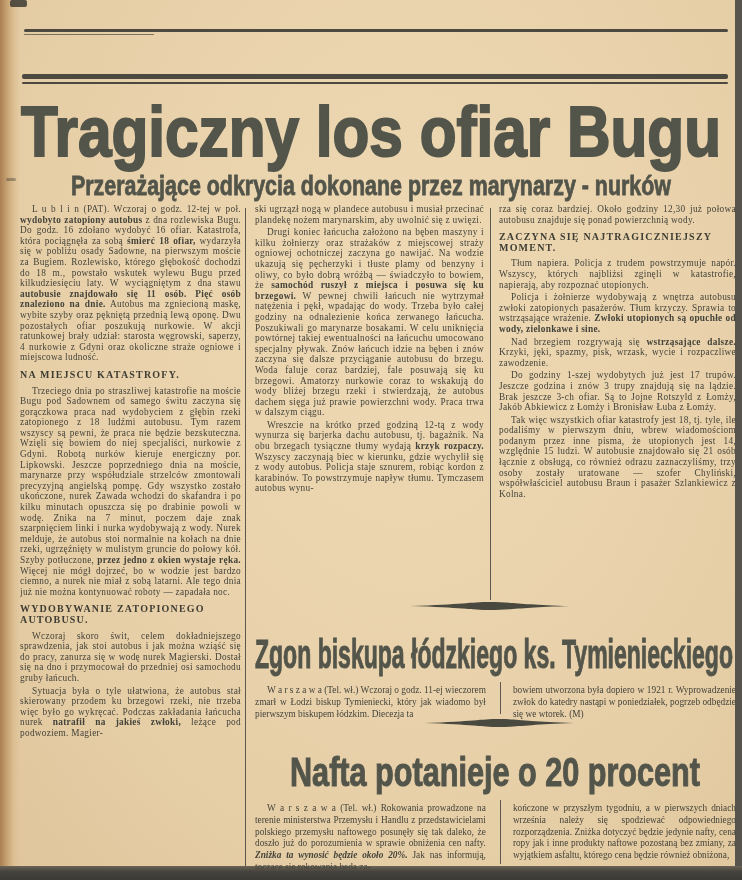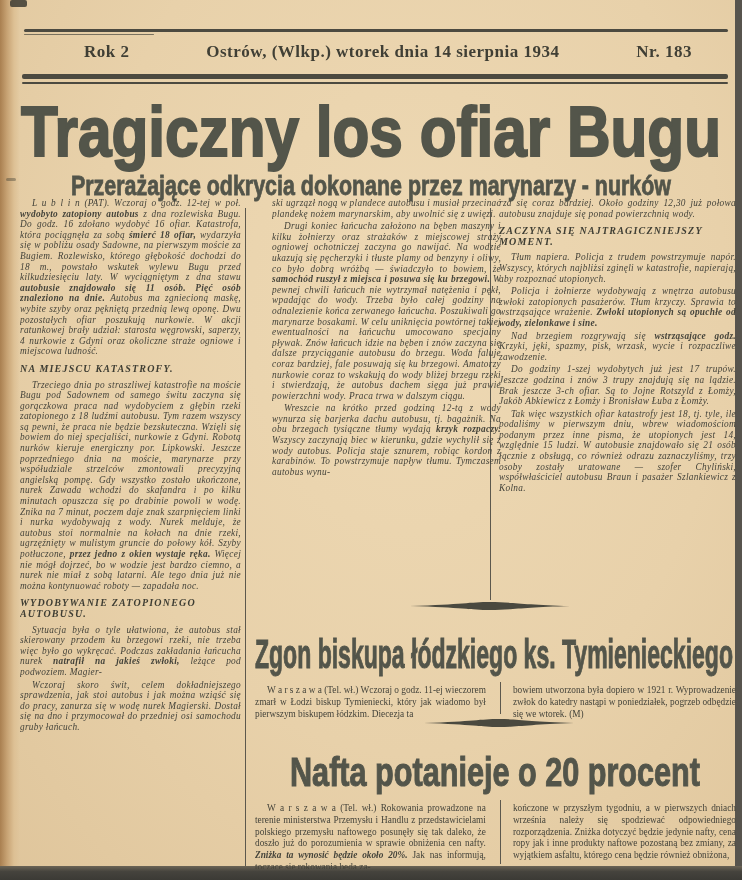--- a/index.html
+++ b/index.html
@@ -14,22 +14,22 @@
   .smudge{position:absolute;background:#3c3b33;border-radius:2px;opacity:.85;}
   .rule-h{position:absolute;background:#4c4a40;border-radius:2px;}
   .rule-v{position:absolute;width:1px;background:#5c584d;}
   .masthead-row{position:absolute;left:20px;top:42px;width:702px;display:flex;align-items:baseline;
     font-weight:bold;font-size:17px;color:#403f35;letter-spacing:.5px;}
   .mh-left{margin-left:64px;}
   .mh-center{flex:1;text-align:center;}
   .mh-right{margin-right:30px;}
   .headline-svg{position:absolute;display:block;}
   .headline-svg text{font-family:"Liberation Sans", sans-serif;font-weight:bold;fill:#53554a;stroke:#53554a;}
-  .col{position:absolute;top:198px;font-size:9.3px;line-height:10.6px;text-align:justify;
-    letter-spacing:.3px;overflow:hidden;font-style:italic;}
+  .col{position:absolute;top:204px;font-size:9.3px;line-height:10.6px;text-align:justify;
+    letter-spacing:.3px;overflow:hidden;}
   .body-p{margin:0 0 2px 0;text-indent:12px;}
   .noindent{text-indent:0;}
   .sec-head{font-weight:bold;text-align:left;letter-spacing:1.2px;font-size:10px;
     margin:7px 0 5px 0;text-indent:0;color:#3e3d33;}
   .divider{position:absolute;}
   .minor-art{position:absolute;left:255px;width:481px;}
   .minor-body{display:flex;margin-top:7px;}
   .minor-colL{width:238px;padding-right:20px;}
   .minor-colR{width:230px;padding-left:7px;}
   .minor-body .bcol{font-size:9.3px;line-height:11.8px;text-align:justify;overflow:hidden;}
@@ -41,57 +41,52 @@
 <div class="page">
 
   <div class="edge-left"></div>
   <div class="edge-right"></div>
   <div class="edge-bottom"></div>
   <div class="smudge" style="left:10px;top:0;width:17px;height:7px;"></div>
   <div class="smudge" style="left:6px;top:178px;width:10px;height:3px;opacity:.4;"></div>
 
   <div class="rule-h" style="left:24px;top:29px;width:704px;height:3px;"></div>
   <div class="rule-h" style="left:24px;top:34px;width:130px;height:1px;opacity:.7;"></div>
-  <div class="masthead-row">
-    <span class="mh-left">Rok 2</span>
-    <span class="mh-center">Ostrów, (Wlkp.) wtorek dnia 14 sierpnia 1934</span>
-    <span class="mh-right">Nr. 183</span>
-  </div>
   <div class="rule-h" style="left:22px;top:74px;width:706px;height:5px;"></div>
   <div class="rule-h" style="left:22px;top:82px;width:706px;height:2px;"></div>
 
   <svg class="headline-svg" style="left:14px;top:90px;" width="714" height="82">
     <text x="357" y="66" text-anchor="middle" textLength="700" lengthAdjust="spacingAndGlyphs" font-size="70" stroke-width="2">Tragiczny los ofiar Bugu</text>
   </svg>
   <svg class="headline-svg" style="left:26px;top:168px;" width="690" height="36">
     <text x="345" y="27" text-anchor="middle" textLength="600" lengthAdjust="spacingAndGlyphs" font-size="28" stroke-width="0.8">Przerażające odkrycia dokonane przez marynarzy - nurków</text>
   </svg>
 
   <div class="rule-v" style="left:245px;top:208px;height:658px;"></div>
   <div class="rule-v" style="left:490px;top:208px;height:392px;"></div>
 
   <div class="col" style="left:20px;width:221px;height:660px;">
       <p class="body-p">L u b l i n (PAT). Wczoraj o godz. 12-tej w poł. <b>wydobyto zatopiony autobus</b> z dna rozlewiska Bugu. Do godz. 16 zdołano wydobyć 16 ofiar. Katastrofa, która pociągnęła za sobą <b>śmierć 18 ofiar,</b> wydarzyła się w pobliżu osady Sadowne, na pierwszym moście za Bugiem. Rozlewisko, którego głębokość dochodzi do 18 m., powstało wskutek wylewu Bugu przed kilkudziesięciu laty. W wyciągniętym z dna stawu <b>autobusie znajdowało się 11 osób. Pięć osób znaleziono na dnie.</b> Autobus ma zgniecioną maskę, wybite szyby oraz pękniętą przednią lewą oponę. Dwu pozostałych ofiar poszukują nurkowie. W akcji ratunkowej brały udział: starosta węgrowski, saperzy, 4 nurkowie z Gdyni oraz okoliczne straże ogniowe i miejscowa ludność.</p>
       <div class="sec-head">NA MIEJSCU KATASTROFY.</div>
       <p class="body-p">Trzeciego dnia po straszliwej katastrofie na moście Bugu pod Sadownem od samego świtu zaczyna się gorączkowa praca nad wydobyciem z głębin rzeki zatopionego z 18 ludźmi autobusu. Tym razem wszyscy są pewni, że praca nie będzie bezskuteczna. Wzięli się bowiem do niej specjaliści, nurkowie z Gdyni. Robotą nurków kieruje energiczny por. Lipkowski. Jeszcze poprzedniego dnia na moście, marynarze przy współudziale strzelców zmontowali precyzyjną angielską pompę. Gdy wszystko zostało ukończone, nurek Zawada wchodzi do skafandra i po kilku minutach opuszcza się po drabinie powoli w wodę. Znika na 7 minut, poczem daje znak szarpnięciem linki i nurka wydobywają z wody. Nurek melduje, że autobus stoi normalnie na kołach na dnie rzeki, ugrzęźnięty w mulistym gruncie do połowy kół. Szyby potłuczone, <b>przez jedno z okien wystaje ręka.</b> Więcej nie mógł dojrzeć, bo w wodzie jest bardzo ciemno, a nurek nie miał z sobą latarni. Ale tego dnia już nie można kontynuować roboty — zapadała noc.</p>
       <div class="sec-head">WYDOBYWANIE ZATOPIONEGO AUTOBUSU.</div>
+      <p class="body-p">Wczoraj skoro świt, celem dokładniejszego sprawdzenia, jak stoi autobus i jak można wziąść się do pracy, zanurza się w wodę nurek Magierski. Dostał się na dno i przymocował do przedniej osi samochodu gruby łańcuch.</p>
       <p class="body-p">Sytuacja była o tyle ułatwiona, że autobus stał skierowany przodem ku brzegowi rzeki, nie trzeba więc było go wykręcać. Podczas zakładania łańcucha nurek <b>natrafił na jakieś zwłoki,</b> leżące pod podwoziem. Magier-</p>
-      <p class="body-p">Wczoraj skoro świt, celem dokładniejszego sprawdzenia, jak stoi autobus i jak można wziąść się do pracy, zanurza się w wodę nurek Magierski. Dostał się na dno i przymocował do przedniej osi samochodu gruby łańcuch.</p>
     </div>
-  <div class="col" style="left:255px;width:229px;height:394px;margin-left:17px;">
+  <div class="col" style="left:255px;width:229px;height:394px;">
       <p class="body-p noindent">ski ugrzązł nogą w plandece autobusu i musiał przecinać plandekę nożem marynarskim, aby uwolnić się z uwięzi.</p>
       <p class="body-p">Drugi koniec łańcucha założono na bęben maszyny i kilku żołnierzy oraz strażaków z miejscowej straży ogniowej ochotniczej zaczyna go nawijać. Na wodzie ukazują się pęcherzyki i tłuste plamy od benzyny i oliwy, co było dobrą wróżbą — świadczyło to bowiem, że <b>samochód ruszył z miejsca i posuwa się ku brzegowi.</b> W pewnej chwili łańcuch nie wytrzymał natężenia i pękł, wpadając do wody. Trzeba było całej godziny na odnalezienie końca zerwanego łańcucha. Poszukiwali go marynarze bosakami. W celu uniknięcia powtórnej takiej ewentualności na łańcuchu umocowano specjalny pływak. Znów łańcuch idzie na bęben i znów zaczyna się dalsze przyciąganie autobusu do brzegu. Woda faluje coraz bardziej, fale posuwają się ku brzegowi. Amatorzy nurkowie coraz to wskakują do wody bliżej brzegu rzeki i stwierdzają, że autobus dachem sięga już prawie powierzchni wody. Praca trwa w dalszym ciągu.</p>
       <p class="body-p">Wreszcie na krótko przed godziną 12-tą z wody wynurza się barjerka dachu autobusu, tj. bagażnik. Na obu brzegach tysiączne tłumy wydają <b>krzyk rozpaczy.</b> Wszyscy zaczynają biec w kierunku, gdzie wychylił się z wody autobus. Policja staje sznurem, robiąc kordon z karabinów. To powstrzymuje napływ tłumu. Tymczasem autobus wynu-</p>
     </div>
   <div class="col" style="left:499px;width:237px;height:394px;">
       <p class="body-p noindent">rza się coraz bardziej. Około godziny 12,30 już połowa autobusu znajduje się ponad powierzchnią wody.</p>
       <div class="sec-head">ZACZYNA SIĘ NAJTRAGICZNIEJSZY MOMENT.</div>
       <p class="body-p">Tłum napiera. Policja z trudem powstrzymuje napór. Wszyscy, których najbliżsi zginęli w katastrofie, napierają, aby rozpoznać utopionych.</p>
       <p class="body-p">Policja i żołnierze wydobywają z wnętrza autobusu zwłoki zatopionych pasażerów. Tłum krzyczy. Sprawia to wstrząsające wrażenie. <b>Zwłoki utopionych są opuchłe od wody, zielonkawe i sine.</b></p>
-      <p class="body-p">Nad brzegiem rozgrywają się <b>wstrząsające godz.</b> Krzyki, jęki, spazmy, pisk, wrzask, wycie i rozpaczliwe zawodzenie.</p>
+      <p class="body-p">Nad brzegiem rozgrywają się <b>wstrząsające dalsze.</b> Krzyki, jęki, spazmy, pisk, wrzask, wycie i rozpaczliwe zawodzenie.</p>
       <p class="body-p">Do godziny 1-szej wydobytych już jest 17 trupów. Jeszcze godzina i znów 3 trupy znajdują się na lądzie. Brak jeszcze 3-ch ofiar. Są to Jojne Rotszyld z Łomży, Jakób Abkiewicz z Łomży i Bronisław Łuba z Łomży.</p>
       <p class="body-p">Tak więc wszystkich ofiar katastrofy jest 18, tj. tyle, ile podaliśmy w pierwszym dniu, wbrew wiadomościom podanym przez inne pisma, że utopionych jest 14, względnie 15 ludzi. W autobusie znajdowało się 21 osób łącznie z obsługą, co również odrazu zaznaczyliśmy, trzy osoby zostały uratowane — szofer Chyliński, współwłaściciel autobusu Braun i pasażer Szlankiewicz z Kolna.</p>
     </div>
 
   <svg class="divider" style="left:408px;top:601px;" width="165" height="10">
     <path d="M2,5 C55,3.5 62,1 82,1 C102,1 112,3.5 162,5 C112,6.5 102,9 82,9 C62,9 55,6.5 2,5 Z" fill="#4a493f"></path>
   </svg>
 
   <div class="minor-art" style="top:628px;">
     <svg class="headline-svg" style="position:static;" width="481" height="50">

